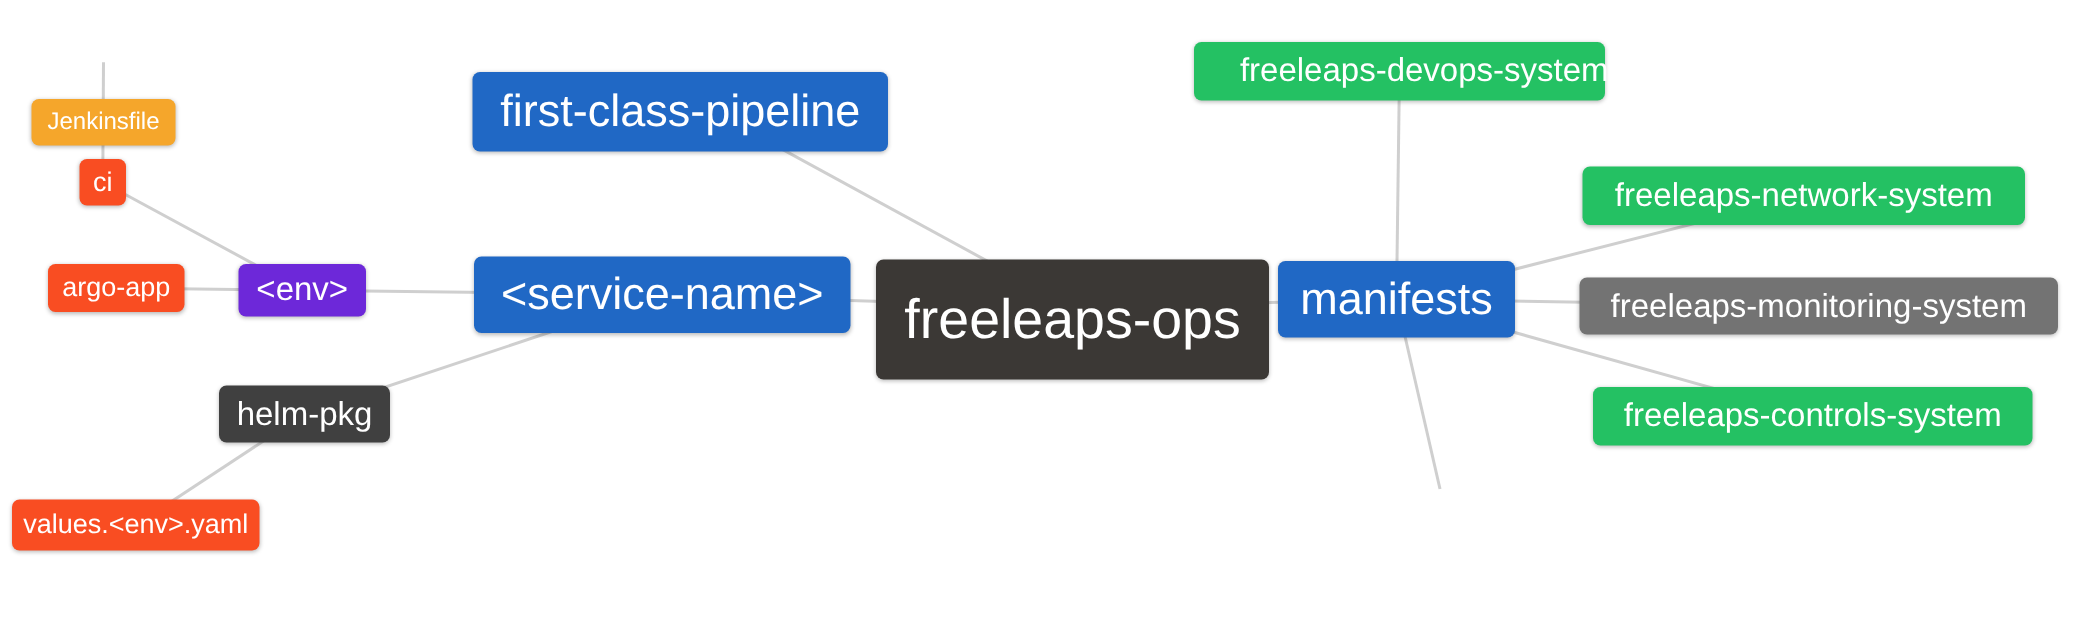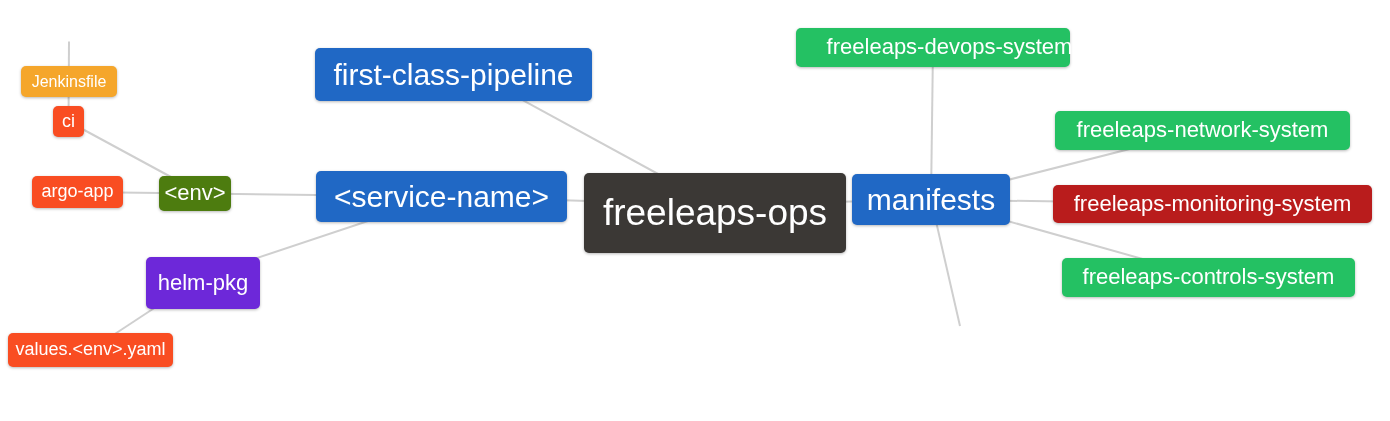--- a/index.html
+++ b/index.html
@@ -55,23 +55,23 @@
       <line x1="931" y1="199.5" x2="933" y2="47.5" stroke="#cfcfcf" stroke-width="2"></line>
       <line x1="931" y1="199.5" x2="1202.5" y2="130.5" stroke="#cfcfcf" stroke-width="2"></line>
       <line x1="931" y1="199.5" x2="1212.5" y2="204" stroke="#cfcfcf" stroke-width="2"></line>
       <line x1="931" y1="199.5" x2="1208.5" y2="277.5" stroke="#cfcfcf" stroke-width="2"></line>
       <line x1="931" y1="199.5" x2="960" y2="326" stroke="#cfcfcf" stroke-width="2"></line>
     </svg>
 <div class="node" style="left: 584px; top: 173px; width: 262px; height: 80px; font-size: 37px; background: rgb(59, 56, 53); color: rgb(255, 255, 255);">freeleaps-ops</div>
     <div class="node" style="left: 315px; top: 36px; width: 277px; height: 53px; font-size: 30px; background: rgb(32, 104, 197); color: rgb(255, 255, 255); margin-top: 12px;">first-class-pipeline</div>
     <div class="node" style="left: 316px; top: 171px; width: 251px; height: 51px; font-size: 30px; background: rgb(32, 104, 197); color: rgb(255, 255, 255);">&lt;service-name&gt;</div>
     <div class="node" style="left: 852px; top: 174px; width: 158px; height: 51px; font-size: 30px; background: rgb(32, 104, 197); color: rgb(255, 255, 255);">manifests</div>
-    <div class="node" style="left: 159px; top: 176px; width: 72px; height: 35px; font-size: 22px; background: #4d7c0f; color: rgb(255, 255, 255);">&lt;env&gt;</div>
-    <div class="node" style="left: 146px; top: 257px; width: 114px; height: 52px; font-size: 22px; background: #6d28d9; color: rgb(255, 255, 255);">helm-pkg</div>
+    <div class="node" style="left: 159px; top: 176px; width: 85px; height: 35px; font-size: 22px; background: #6d28d9; color: rgb(255, 255, 255);">&lt;env&gt;</div>
+    <div class="node" style="left: 146px; top: 257px; width: 114px; height: 38px; font-size: 22px; background: #404040; color: rgb(255, 255, 255);">helm-pkg</div>
     <div class="node" style="left: 796px; top: 28px; width: 274px; height: 39px; font-size: 22px; background: rgb(36, 193, 99); color: rgb(255, 255, 255); padding-left: 33px;">freeleaps-devops-system</div>
     <div class="node" style="left: 1055px; top: 111px; width: 295px; height: 39px; font-size: 22px; background: rgb(36, 193, 99); color: rgb(255, 255, 255);">freeleaps-network-system</div>
-    <div class="node" style="left: 1053px; top: 185px; width: 319px; height: 38px; font-size: 22px; background: #b91c1c; color: rgb(255, 255, 255);">freeleaps-monitoring-system</div>
+    <div class="node" style="left: 1053px; top: 185px; width: 319px; height: 38px; font-size: 22px; background: #737373; color: rgb(255, 255, 255);">freeleaps-monitoring-system</div>
     <div class="node" style="left: 1062px; top: 258px; width: 293px; height: 39px; font-size: 22px; background: rgb(36, 193, 99); color: rgb(255, 255, 255);">freeleaps-controls-system</div>
     <div class="node" style="left: 53px; top: 106px; width: 31px; height: 31px; font-size: 18px; background: rgb(249, 77, 34); color: rgb(255, 255, 255);">ci</div>
     <div class="node" style="left: 32px; top: 176px; width: 91px; height: 32px; font-size: 18px; background: rgb(249, 77, 34); color: rgb(255, 255, 255);">argo-app</div>
     <div class="node" style="left: 8px; top: 333px; width: 165px; height: 34px; font-size: 18px; background: rgb(249, 77, 34); color: rgb(255, 255, 255);">values.&lt;env&gt;.yaml</div>
     <div class="node" style="left: 21px; top: 26px; width: 96px; height: 31px; font-size: 16px; background: rgb(245, 166, 43); color: rgb(255, 255, 255); margin-top: 40px;">Jenkinsfile</div>
   </div>
 
 </body></html>

